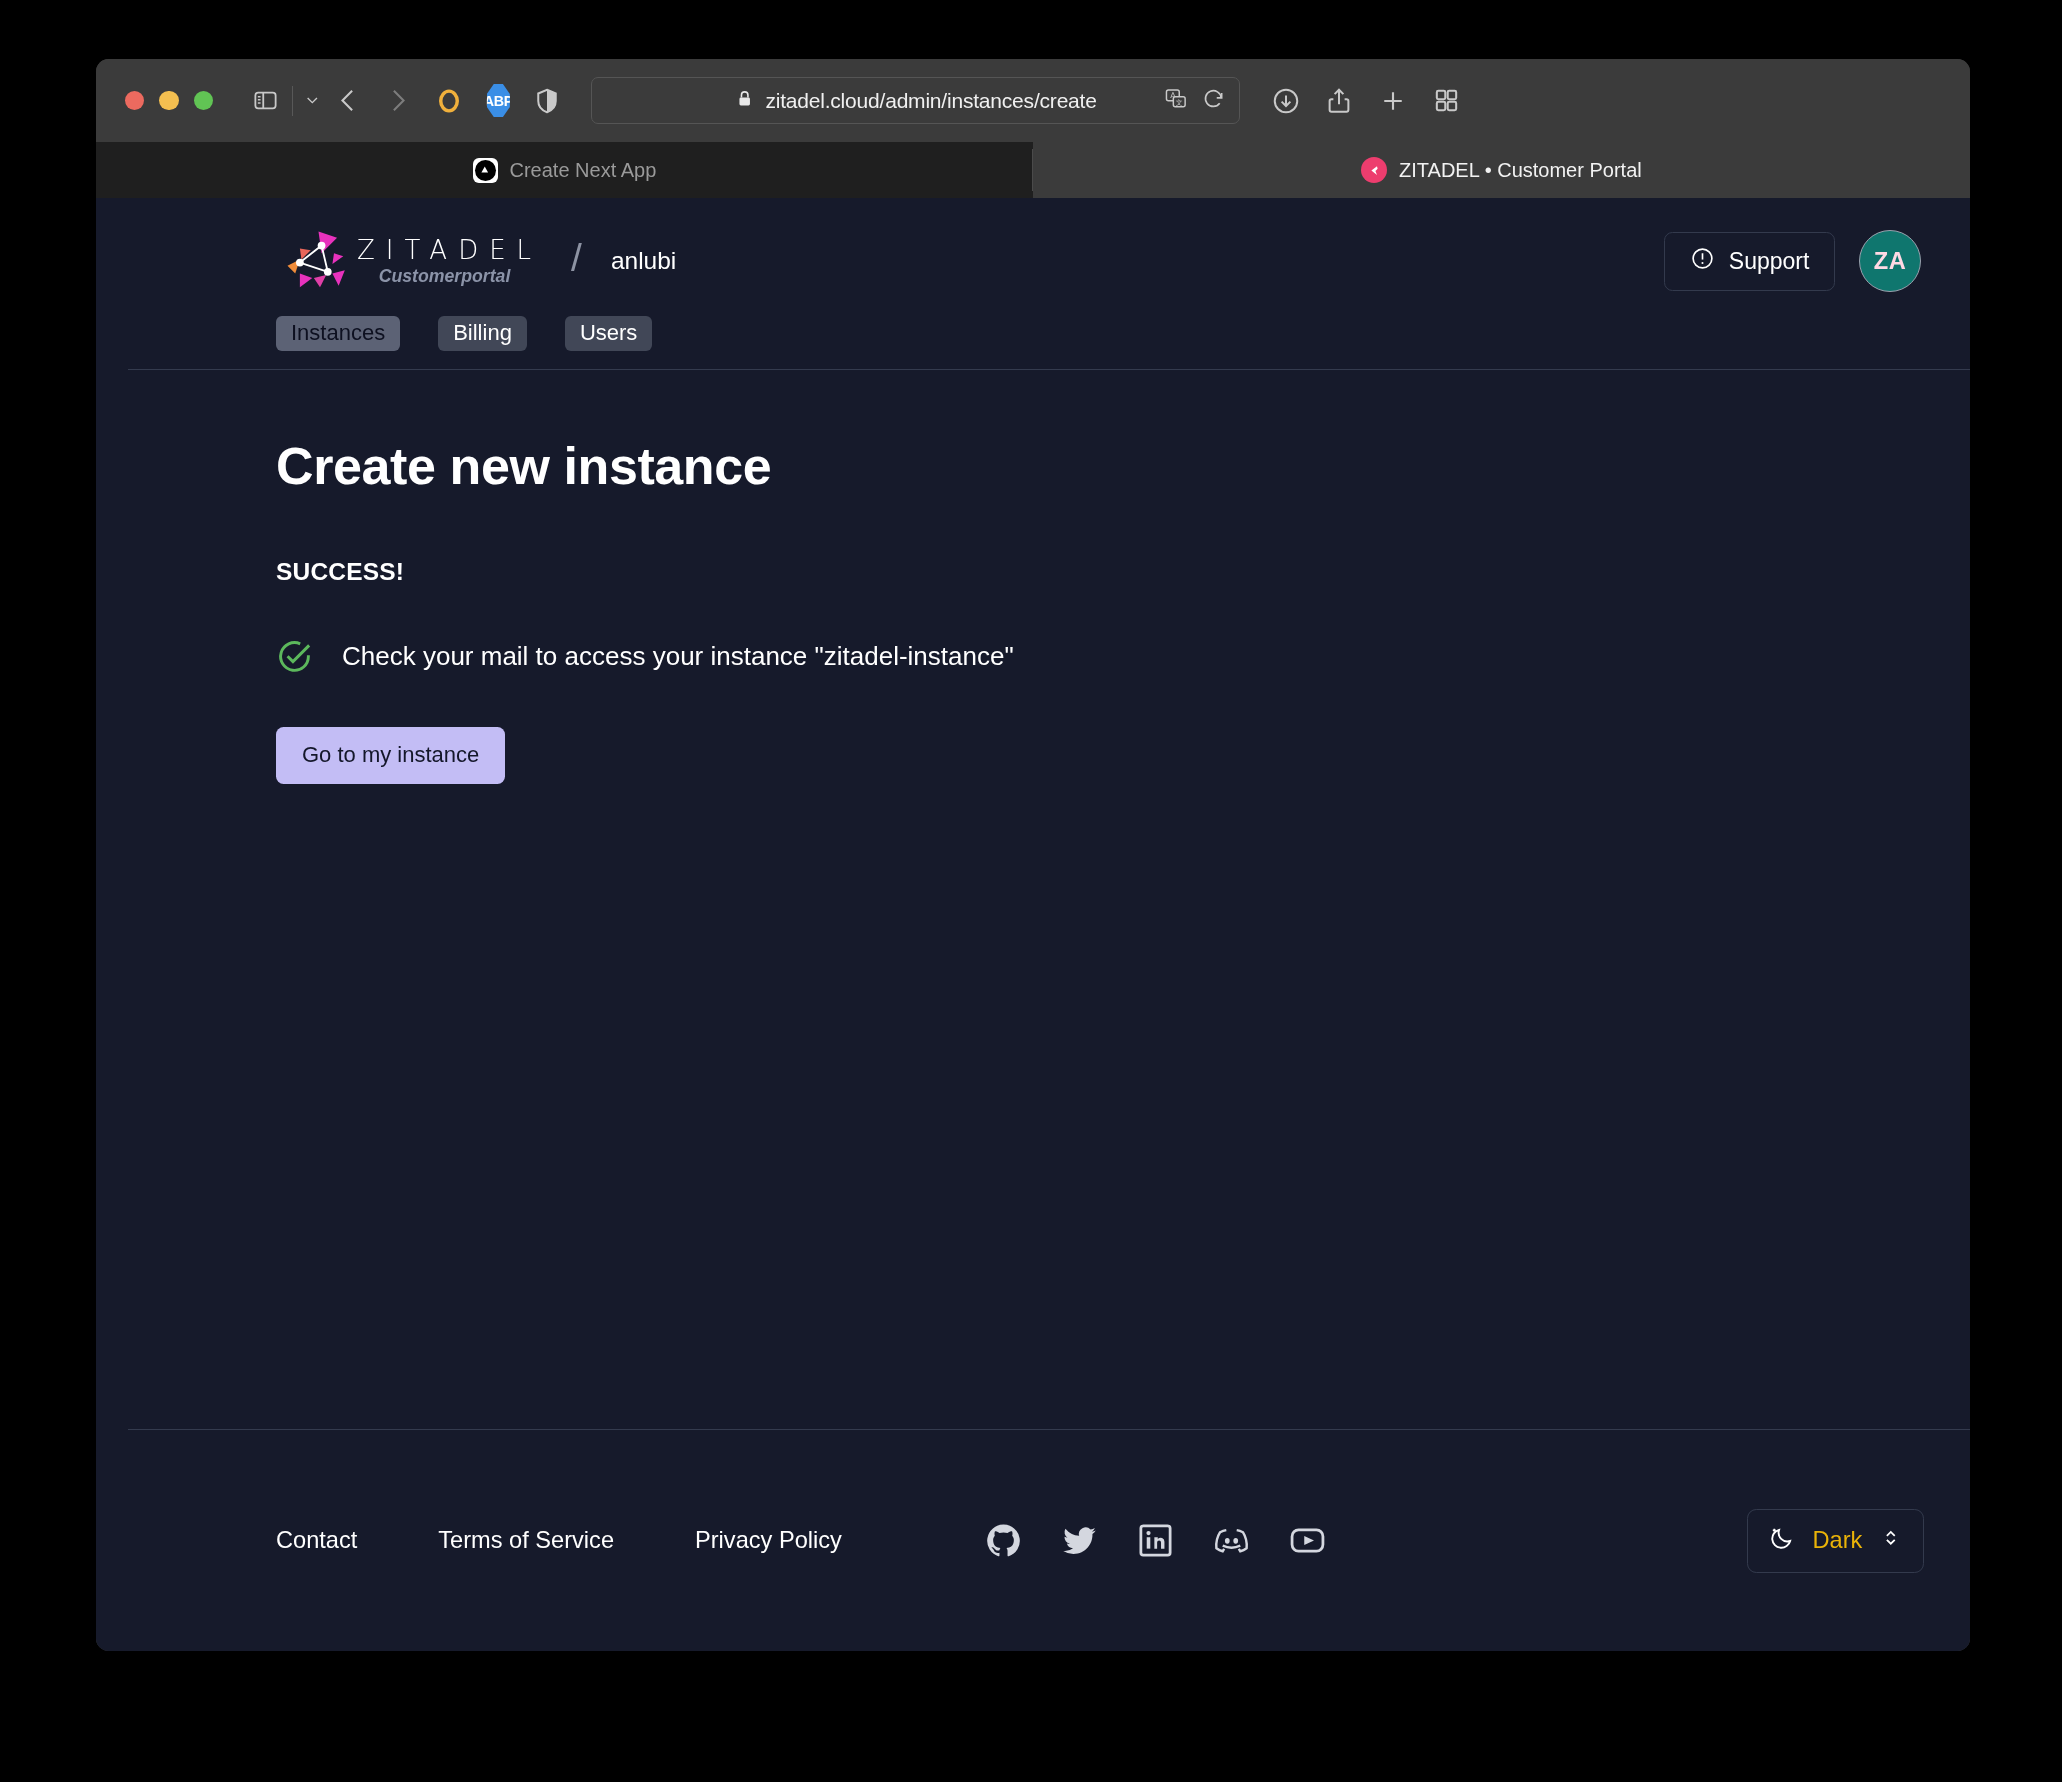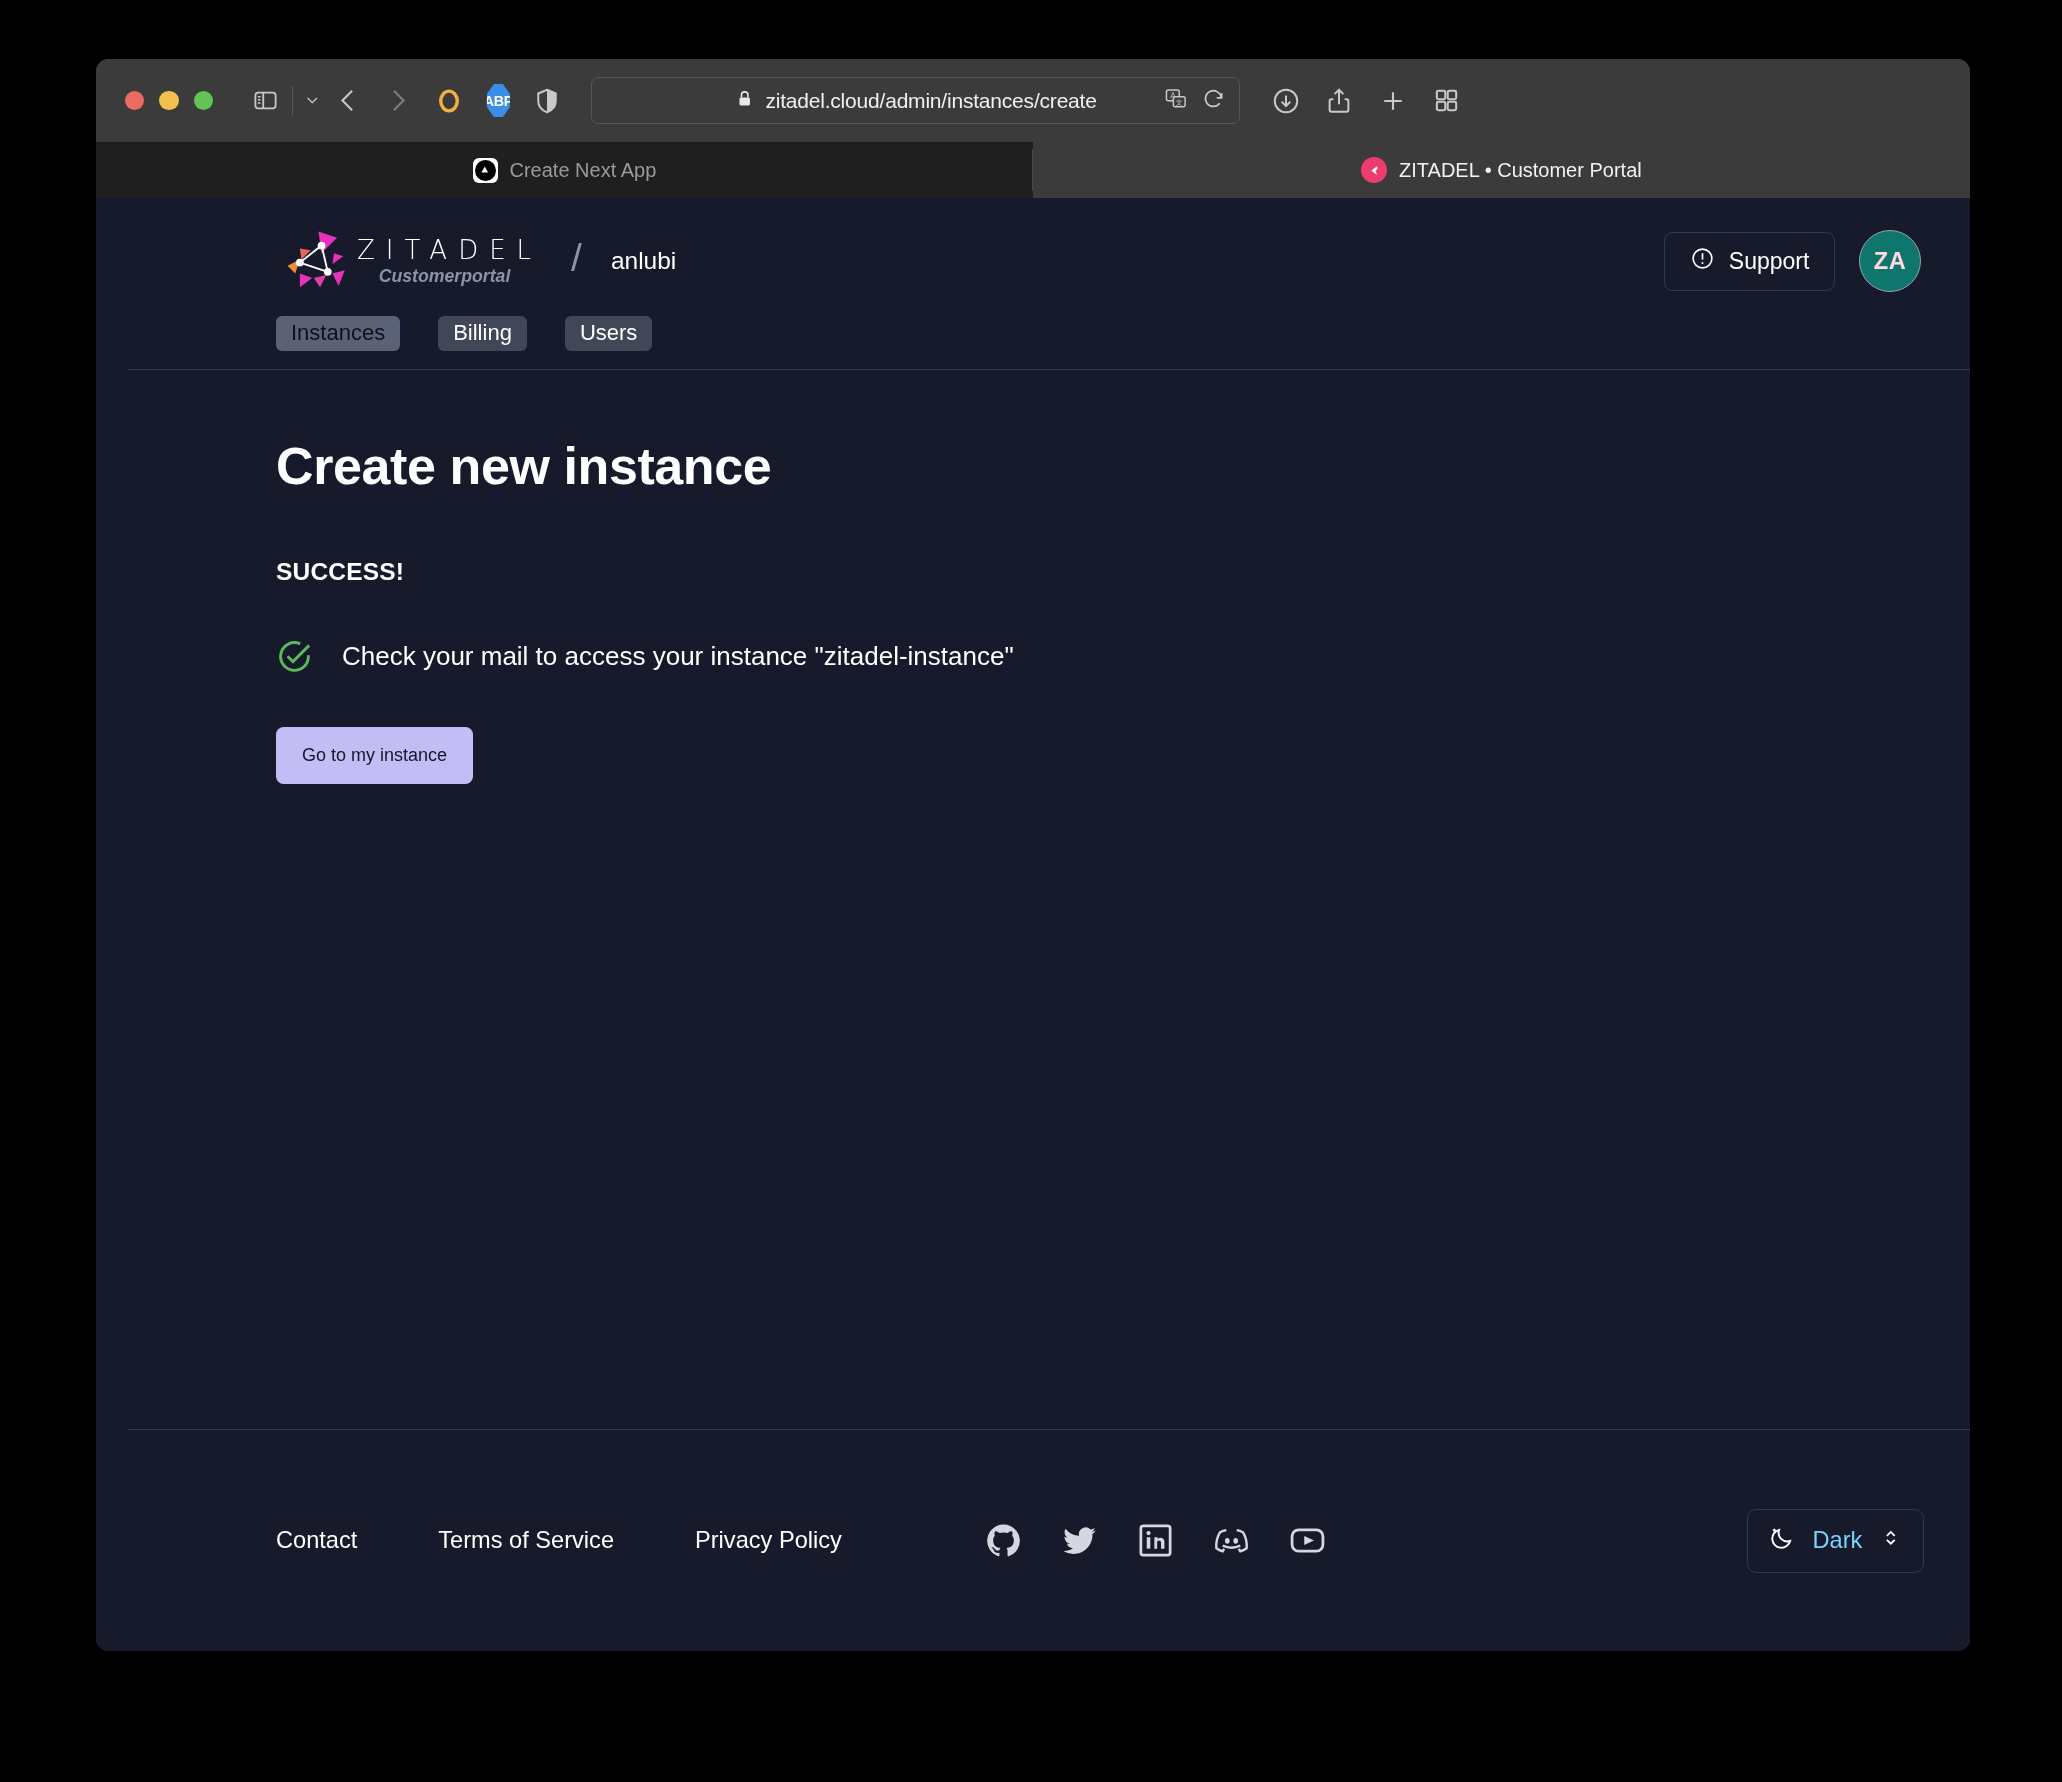--- a/index.html
+++ b/index.html
@@ -190,21 +190,21 @@
     display: flex; align-items: center; gap: 29px;
     margin-top: 52px;
   }
   .check-icon { width: 37px; height: 37px; flex: 0 0 auto; }
   .success-text { color: #ffffff; font-size: 26px; }
   .cta-btn {
     margin-top: 52px;
     height: 57px; padding: 0 26px;
     background: #c3bdf5; color: #14172a;
     border: none; border-radius: 7.6px;
-    font-size: 18px; cursor: pointer;
+    font-size: 22px; cursor: pointer;
     font-family: "Liberation Sans", sans-serif;
     display: inline-flex; align-items: center;
   }
 
   
   .footer {
     flex: 0 0 auto;
     display: flex; align-items: center;
     padding: 0 46px 0 148px;
     height: 221px;
@@ -212,21 +212,21 @@
   .footer-links { display: flex; align-items: flex-end; gap: 16px; }
   .footer-link { color: #ffffff; font-size: 23.6px; cursor: pointer; }
   .footer-link + .footer-link { margin-left: 65px; }
   .social-row { display: flex; align-items: center; gap: 37px; margin-left: 142px; }
   .social-icon { width: 39px; height: 39px; color: #d4d7df; cursor: pointer; }
   .theme-select {
     margin-left: auto;
     height: 64px; padding: 0 20px;
     border: 0.8px solid #333a4d; border-radius: 9.3px;
     display: flex; align-items: center; gap: 17px;
-    color: #7dd3fc; font-size: 23.6px; cursor: pointer;
+    color: #eab308; font-size: 23.6px; cursor: pointer;
   }
 </style>
 </head>
 <body>
 
 <div class="browser-window">
 
   <div class="toolbar">
     <div class="traffic-lights">
       <div class="light red"></div>

